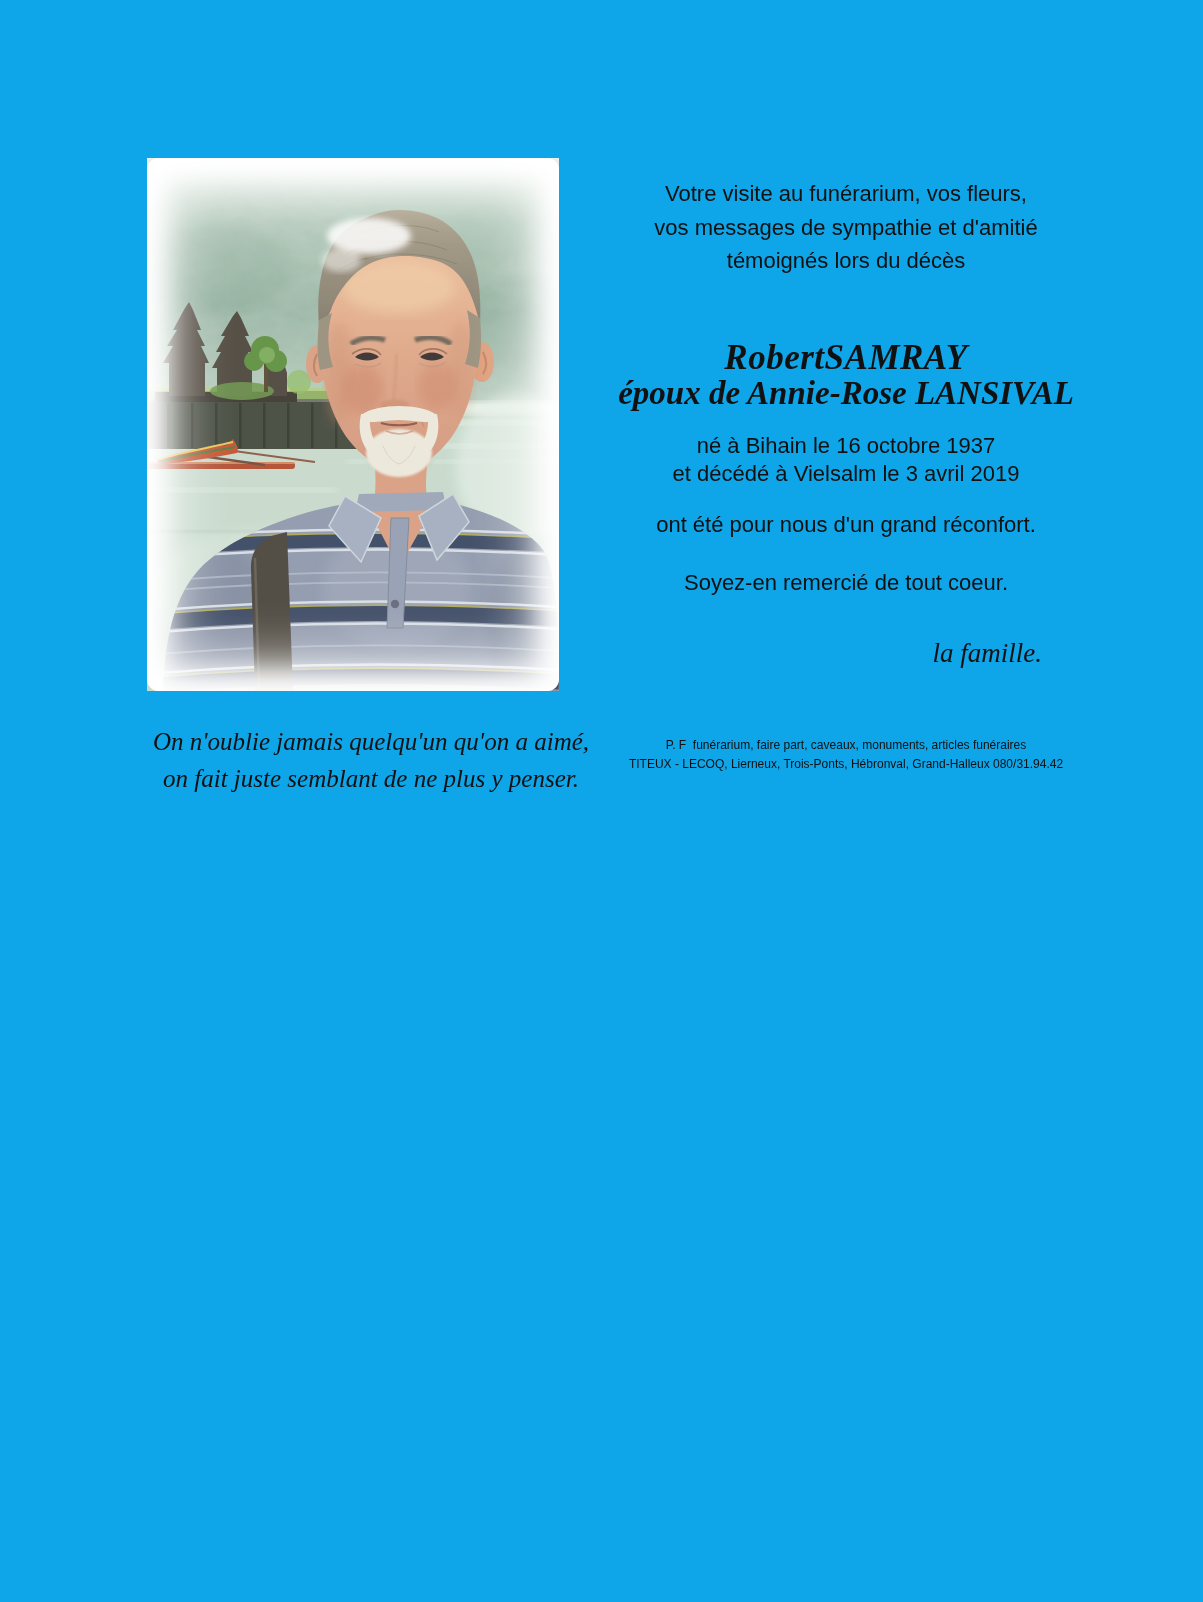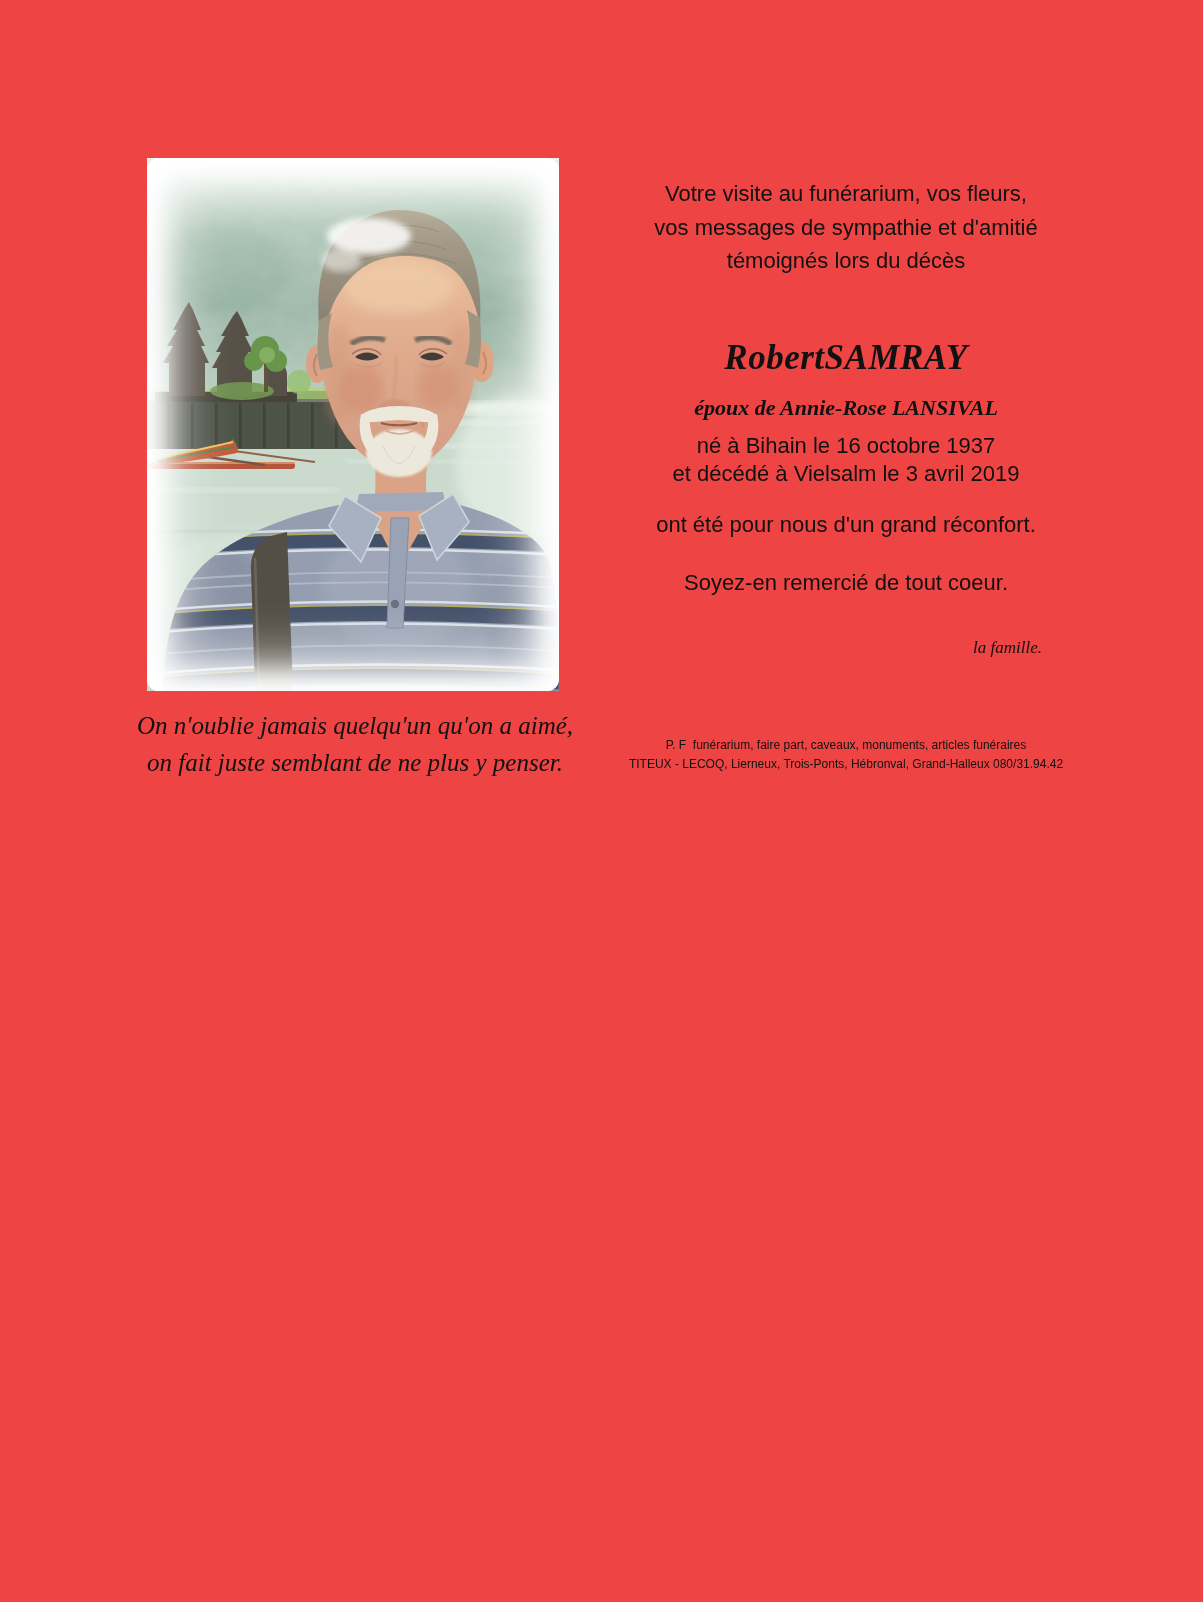--- a/index.html
+++ b/index.html
@@ -1,48 +1,48 @@
 <!DOCTYPE html>
 <html><head>
 <meta charset="utf-8">
 <style>
   html,body{margin:0;padding:0;background:#ffffff;}
   .page{
-    position:relative;width:1203px;height:1602px;background:#ef4444;overflow:hidden;
+    position:relative;width:1203px;height:1602px;background:#0ea5e9;overflow:hidden;
     font-family:"Liberation Sans",sans-serif;color:#111111;
   }
   
   .photo{position:absolute;left:147px;top:158px;width:412px;height:533px;margin:0;}
   .photo svg{display:block;width:412px;height:533px;}
   .photo .vignette{
     position:absolute;inset:0;pointer-events:none;border-radius:12px;
     box-shadow:inset 0 0 26px 16px #ffffff, inset 0 0 55px 26px rgba(255,255,255,.85);
   }
   
   .ack{position:absolute;left:610px;top:0;width:472px;height:800px;}
   .ack p{position:absolute;left:0;width:100%;margin:0;text-align:center;}
   .sans{font-size:22px;line-height:27px;}
   .serif-bi{font-family:"Liberation Serif",serif;font-style:italic;font-weight:bold;}
   .serif-i{font-family:"Liberation Serif",serif;font-style:italic;}
   .t-intro1{top:180px;} .t-intro2{top:214px;} .t-intro3{top:247px;}
   .t-title{top:293px;font-size:22px;}
   .t-title .title{font-size:29px;}
   .t-name{top:338px;font-size:35px;letter-spacing:.5px;}
   .t-name .lastname{}
-  .t-spouse{top:395px;font-size:22px;}
+  .t-spouse{top:375px;font-size:33px;}
   .t-birth{top:432px;} .t-death{top:460px;}
   .t-gratitude{top:511px;}
   .t-thanks{top:569px;}
-  .t-signature{top:638px;font-size:17px;text-align:right !important;padding-right:40px;box-sizing:border-box;}
+  .t-signature{top:638px;font-size:27px;text-align:right !important;padding-right:40px;box-sizing:border-box;}
   .t-foot1{top:738px;font-size:12px;line-height:15px;}
   .t-foot2{top:757px;font-size:12px;line-height:15px;white-space:pre-wrap;}
   .pre{white-space:pre-wrap;}
   
   .quote{position:absolute;left:105px;top:0;width:500px;}
-  .quote p{position:absolute;left:0;width:100%;margin:0;text-align:center;
+  .quote p{position:absolute;left:0;width:100%;margin:16px;text-align:center;
     font-family:"Liberation Serif",serif;font-style:italic;font-size:25px;}
   .q1{top:712px;} .q2{top:749px;}
 </style>
 </head>
 <body>
 
 <div class="page">
 
   <figure class="photo">
     <svg viewBox="0 0 412 533" xmlns="http://www.w3.org/2000/svg">

